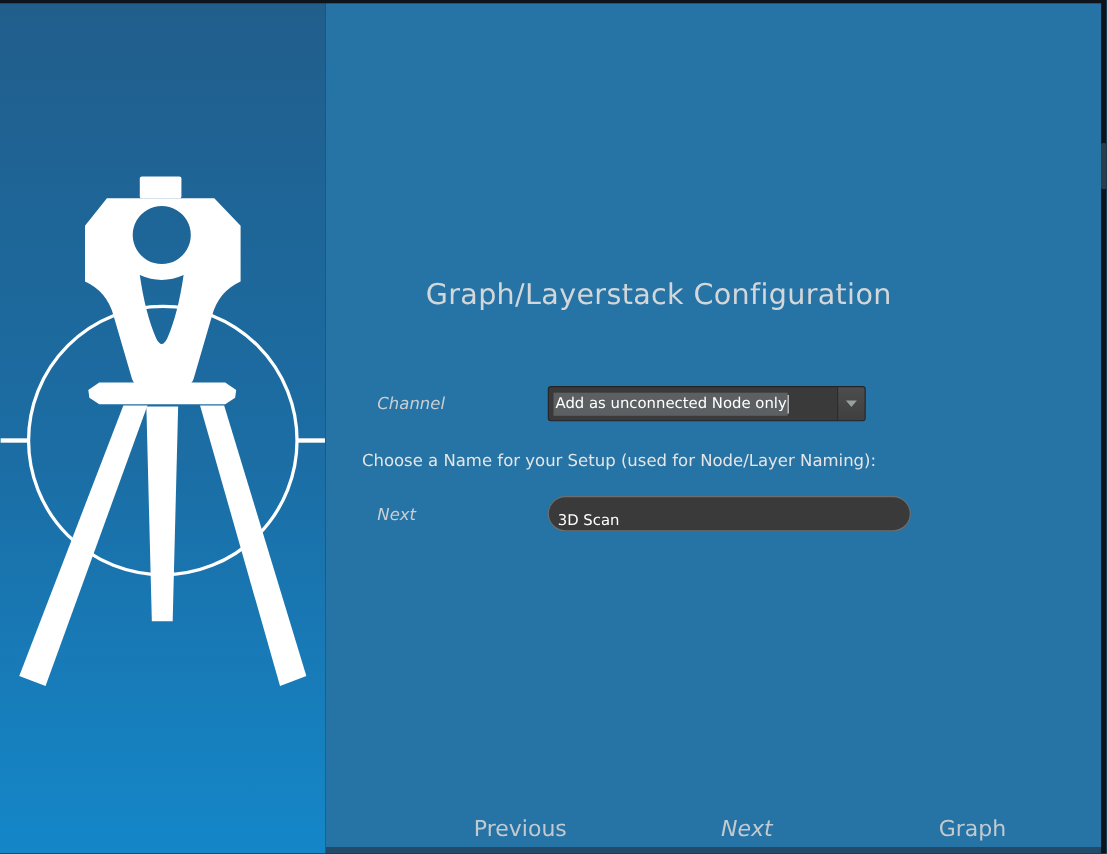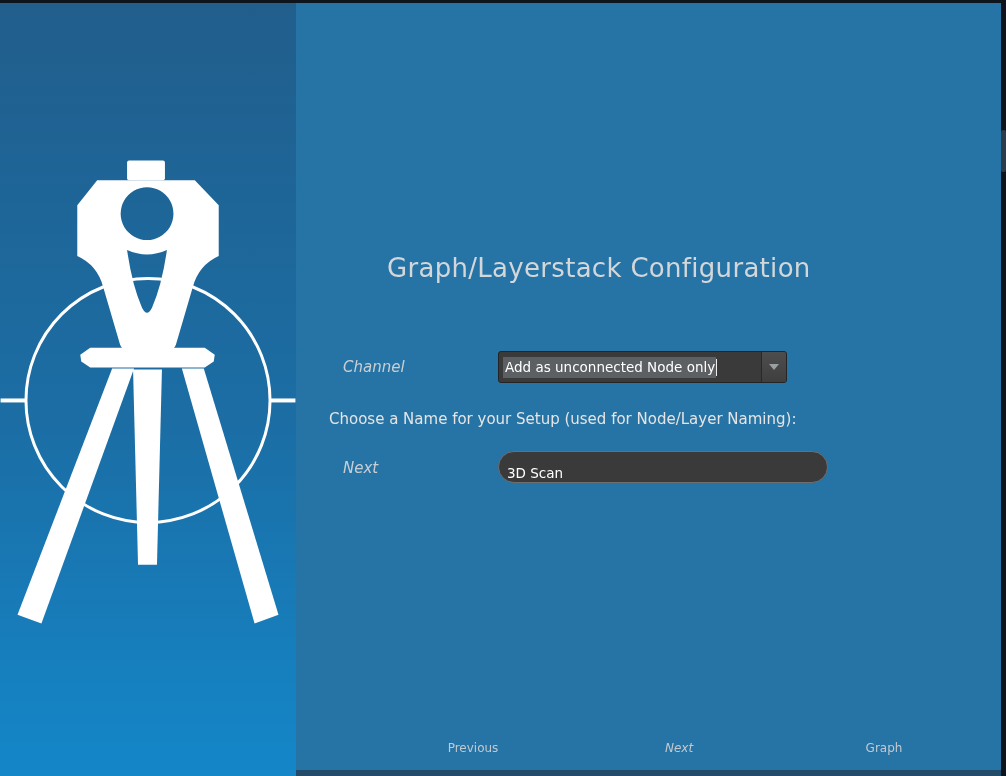--- a/index.html
+++ b/index.html
@@ -79,21 +79,21 @@
   .name-input{
     position:absolute;left:202px;top:448px;width:330px;height:32px;
     background:#3a3a3a;border:1px solid #6e6e6e;border-radius:16px;
     box-sizing:border-box;color:#ffffff;font-size:13.5px;
     font-family:"DejaVu Sans","Liberation Sans",sans-serif;
     padding:11px 0 0 8px;outline:none;
   }
   
   .footer-btn{
     position:absolute;top:736px;transform:translateX(-50%);
-    font-size:12px;color:#c3cacf;white-space:nowrap;cursor:pointer;
+    font-size:20px;color:#c3cacf;white-space:nowrap;cursor:pointer;
     background:none;border:none;padding:2px 6px;
     font-family:"DejaVu Sans","Liberation Sans",sans-serif;
   }
   .btn-previous{left:177px;}
   .btn-next{left:383px;font-style:italic;}
   .btn-cancel{left:588px;}
 </style>
 </head>
 <body>
 

